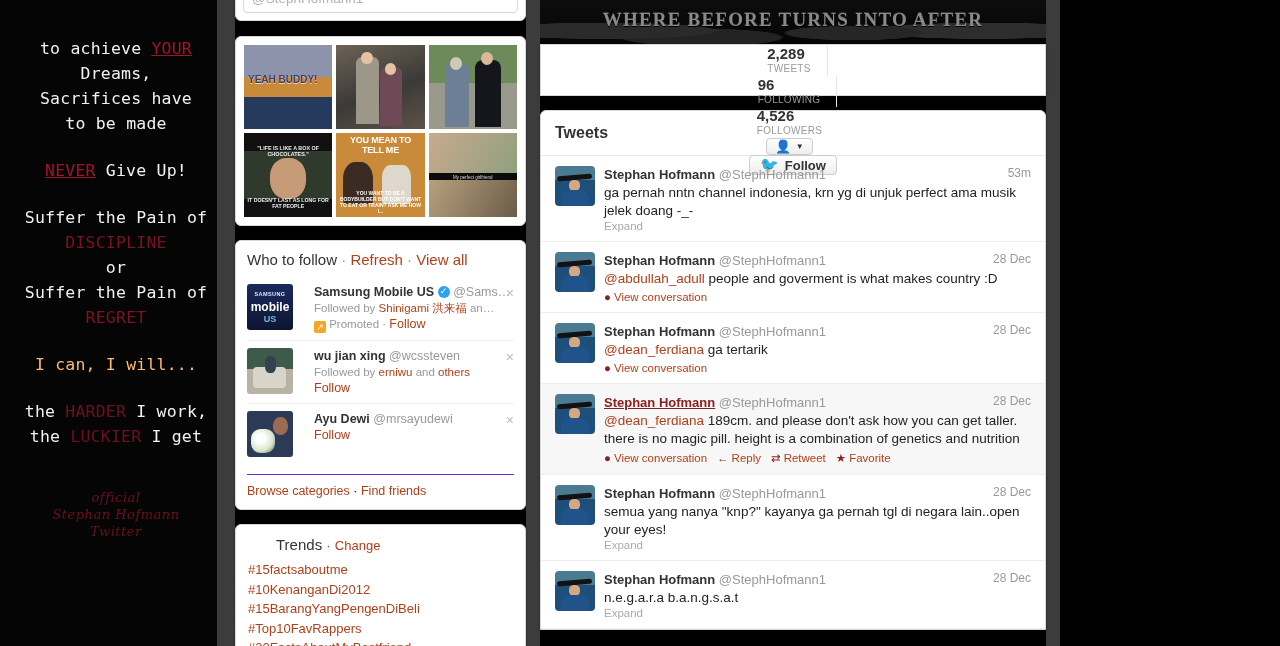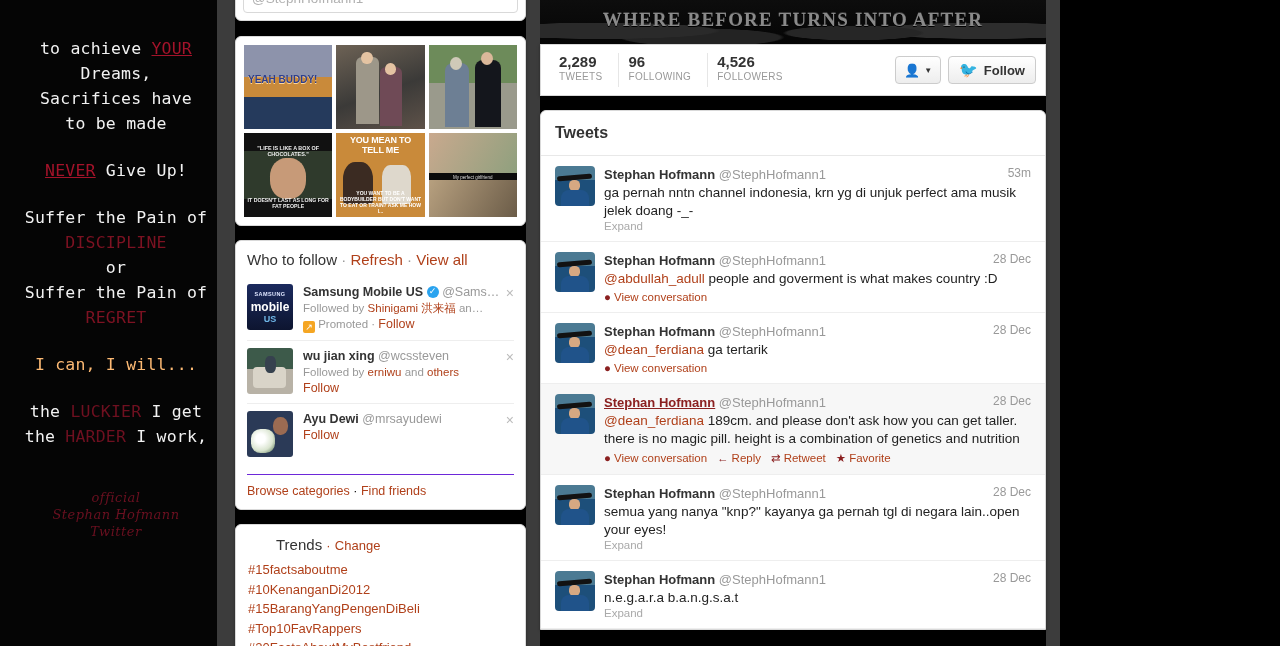--- a/index.html
+++ b/index.html
@@ -90,21 +90,21 @@
   .ph6 .a { position:absolute; left:0; top:0; width:100%; height:48%; background:linear-gradient(120deg,#c9a98e,#8fa07e); }
   .ph6 .b { position:absolute; left:0; bottom:0; width:100%; height:44%; background:linear-gradient(120deg,#b7a07f,#6b5c48); }
   .ph6 .cap { position:absolute; left:0; right:0; top:50%; text-align:center; color:#ddd; font-size:4.5px; }
 
   .wtf-card { margin-top: 14px; padding: 10px 11px 11px; }
   .wtf-head { font-size: 15px; color: #333; margin-bottom: 9px; }
   .wtf-head .lnk { color: #b0401a; cursor: pointer; }
   .wtf-head .sep { color: #999; }
   .wtf-row { display: flex; position: relative; padding: 7px 0; }
   .wtf-row + .wtf-row { border-top: 1px solid #eee; }
-  .wtf-av { width: 46px; height: 46px; border-radius: 3px; flex: 0 0 46px; margin-right: 10px; overflow: hidden; position: relative; }
+  .wtf-av { width: 46px; height: 46px; border-radius: 3px; flex: 0 0 46px; margin-right: 21px; overflow: hidden; position: relative; }
   .av-samsung { background: linear-gradient(#1b2a5e,#0d1530); }
   .av-samsung .s1 { position:absolute; left:0; right:0; top:7px; text-align:center; color:#dfe6ff; font-size:5.5px; font-weight:bold; letter-spacing:.4px; }
   .av-samsung .s2 { position:absolute; left:0; right:0; top:16px; text-align:center; color:#fff; font-size:12px; font-weight:bold; }
   .av-samsung .s3 { position:absolute; left:0; right:0; top:30px; text-align:center; color:#6fb7e8; font-size:9px; font-weight:bold; }
   .av-wu { background: linear-gradient(#3d5a4a 0 45%, #b8b2a6 45% 100%); }
   .av-wu .m { position:absolute; left:14%; top:42%; width:70%; height:46%; background:#d9d4c8; border-radius:4px; }
   .av-wu .p { position:absolute; left:40%; top:18%; width:22%; height:36%; background:#36414e; border-radius:40%; }
   .av-ayu { background: linear-gradient(#2b3a57 0 100%); }
   .av-ayu .fl { position:absolute; left:8%; bottom:8%; width:52%; height:52%; background:radial-gradient(circle at 40% 40%, #fff 22%, #d9e4cf 60%, #4a6a4a 100%); border-radius:40%; }
   .av-ayu .hd { position:absolute; right:10%; top:12%; width:34%; height:40%; background:#9b6b52; border-radius:45%; }
@@ -136,21 +136,21 @@
       radial-gradient(ellipse at 62% 75%, #262626 0 15%, transparent 16%),
       radial-gradient(ellipse at 88% 70%, #2d2d2d 0 18%, transparent 19%),
       linear-gradient(#0d0d0d, #050505);
   }
   .banner .txt {
     position: absolute; left: 0; right: 0; top: 9px; text-align: center;
     font-family: "Liberation Serif", serif; font-weight: bold;
     font-size: 19px; letter-spacing: 1.2px; color: #8a8a8a;
     text-shadow: 0 1px 0 #000, 0 -1px 0 #3a3a3a;
   }
-  .stats-card { display: flex; align-items: center; height: 52px; border-radius: 0; padding: 0 9px; }
+  .stats-card { display: flex; align-items: center; height: 52px; border-radius: 0; padding: 0 9px; flex-direction: column; }
   .stat { padding: 0 16px 0 9px; border-right: 1px solid #e6e6e6; height: 34px; }
   .stat .num { font-size: 15px; font-weight: bold; color: #333; line-height: 17px; }
   .stat .lbl { font-size: 10px; color: #999; letter-spacing: .3px; line-height: 14px; }
   .stats-spacer { flex: 1; }
   .btn {
     border: 1px solid #ccc; border-radius: 4px;
     background: linear-gradient(#fff,#ededed);
     height: 28px; display: inline-flex; align-items: center;
     padding: 0 10px; font-size: 13px; font-weight: bold; color: #333; cursor: pointer;
   }
@@ -199,22 +199,22 @@
         <div class="ln"><span class="red-u">NEVER</span><span> Give Up!</span></div>
         <div class="gap"></div>
         <div class="ln"><span>Suffer the Pain of</span></div>
         <div class="ln"><span class="red-dim">DISCIPLINE</span></div>
         <div class="ln"><span>or</span></div>
         <div class="ln"><span>Suffer the Pain of</span></div>
         <div class="ln"><span class="red-dim">REGRET</span></div>
         <div class="gap"></div>
         <div class="ln"><span class="red-faint">I can, I will...</span></div>
         <div class="gap"></div>
+        <div class="ln"><span>the </span><span class="red-dim2">HARDER</span><span> I work,</span></div>
         <div class="ln"><span>the </span><span class="red-dim2">LUCKIER</span><span> I get</span></div>
-        <div class="ln"><span>the </span><span class="red-dim2">HARDER</span><span> I work,</span></div>
       </div>
     <div class="sig">
       <div>official</div>
       <div>Stephan Hofmann</div>
       <div>Twitter</div>
     </div>
   </div>
 
   <div class="gutter left"></div>
   <div class="gutter mid"></div>

